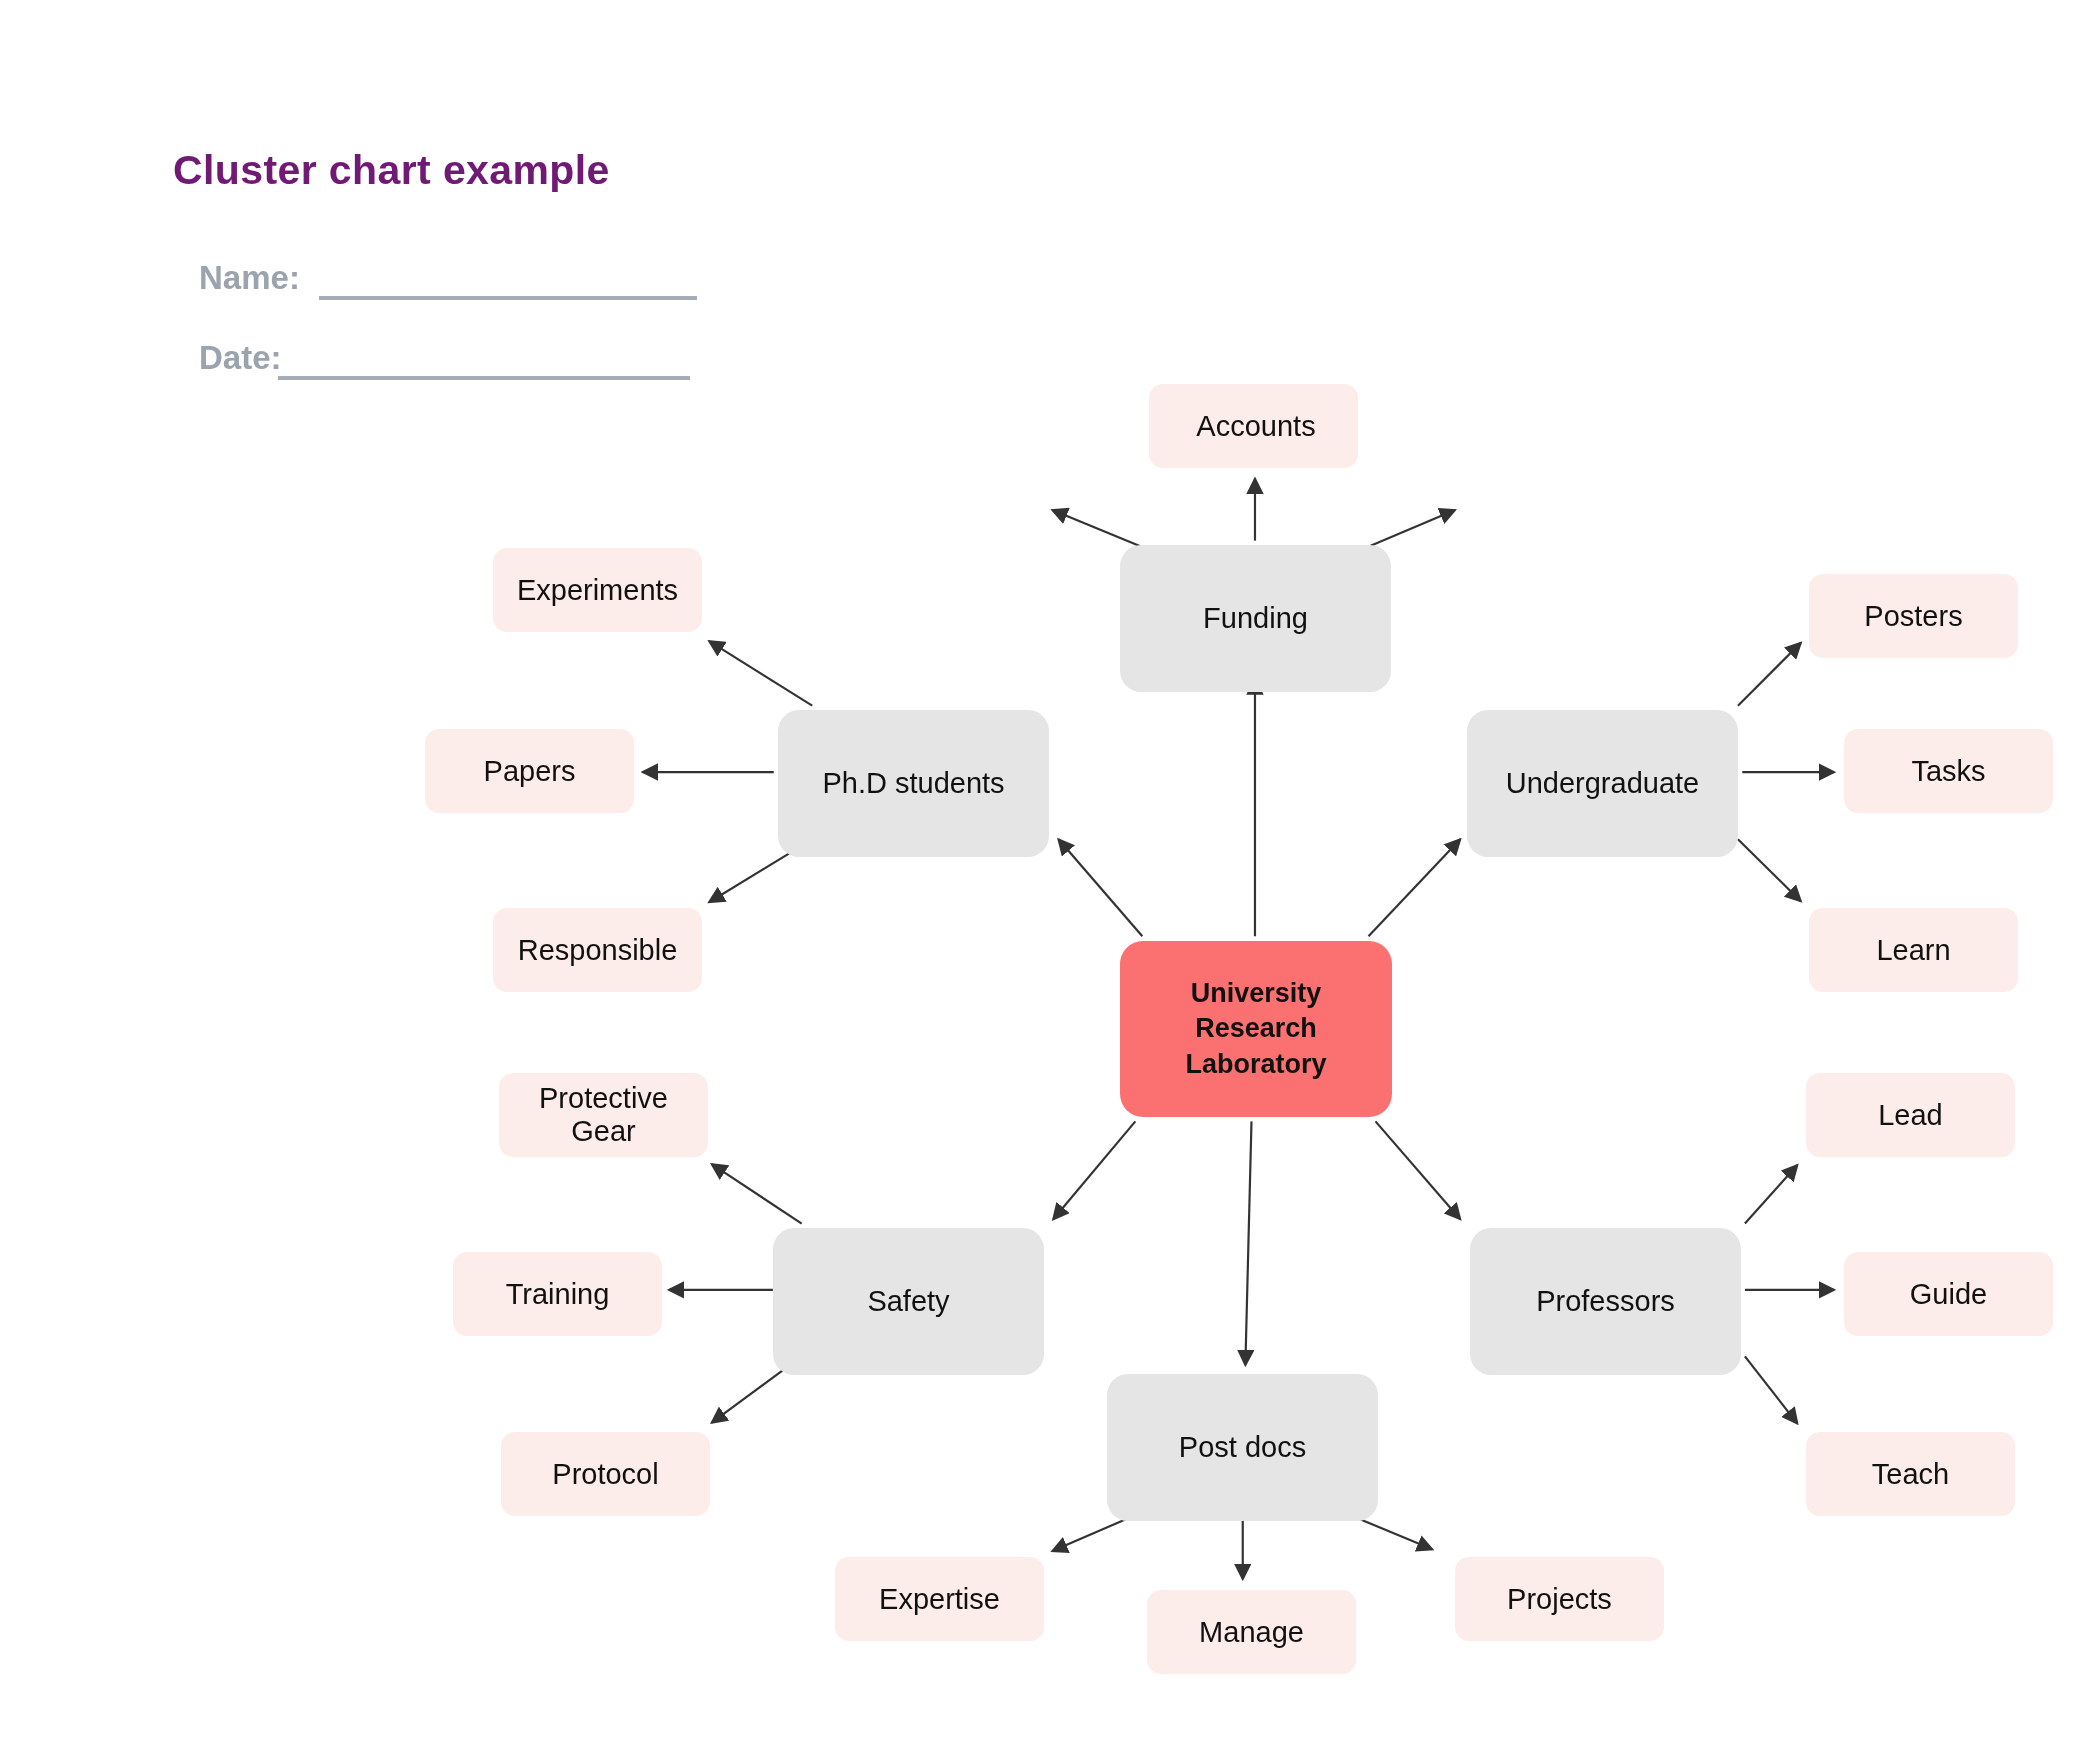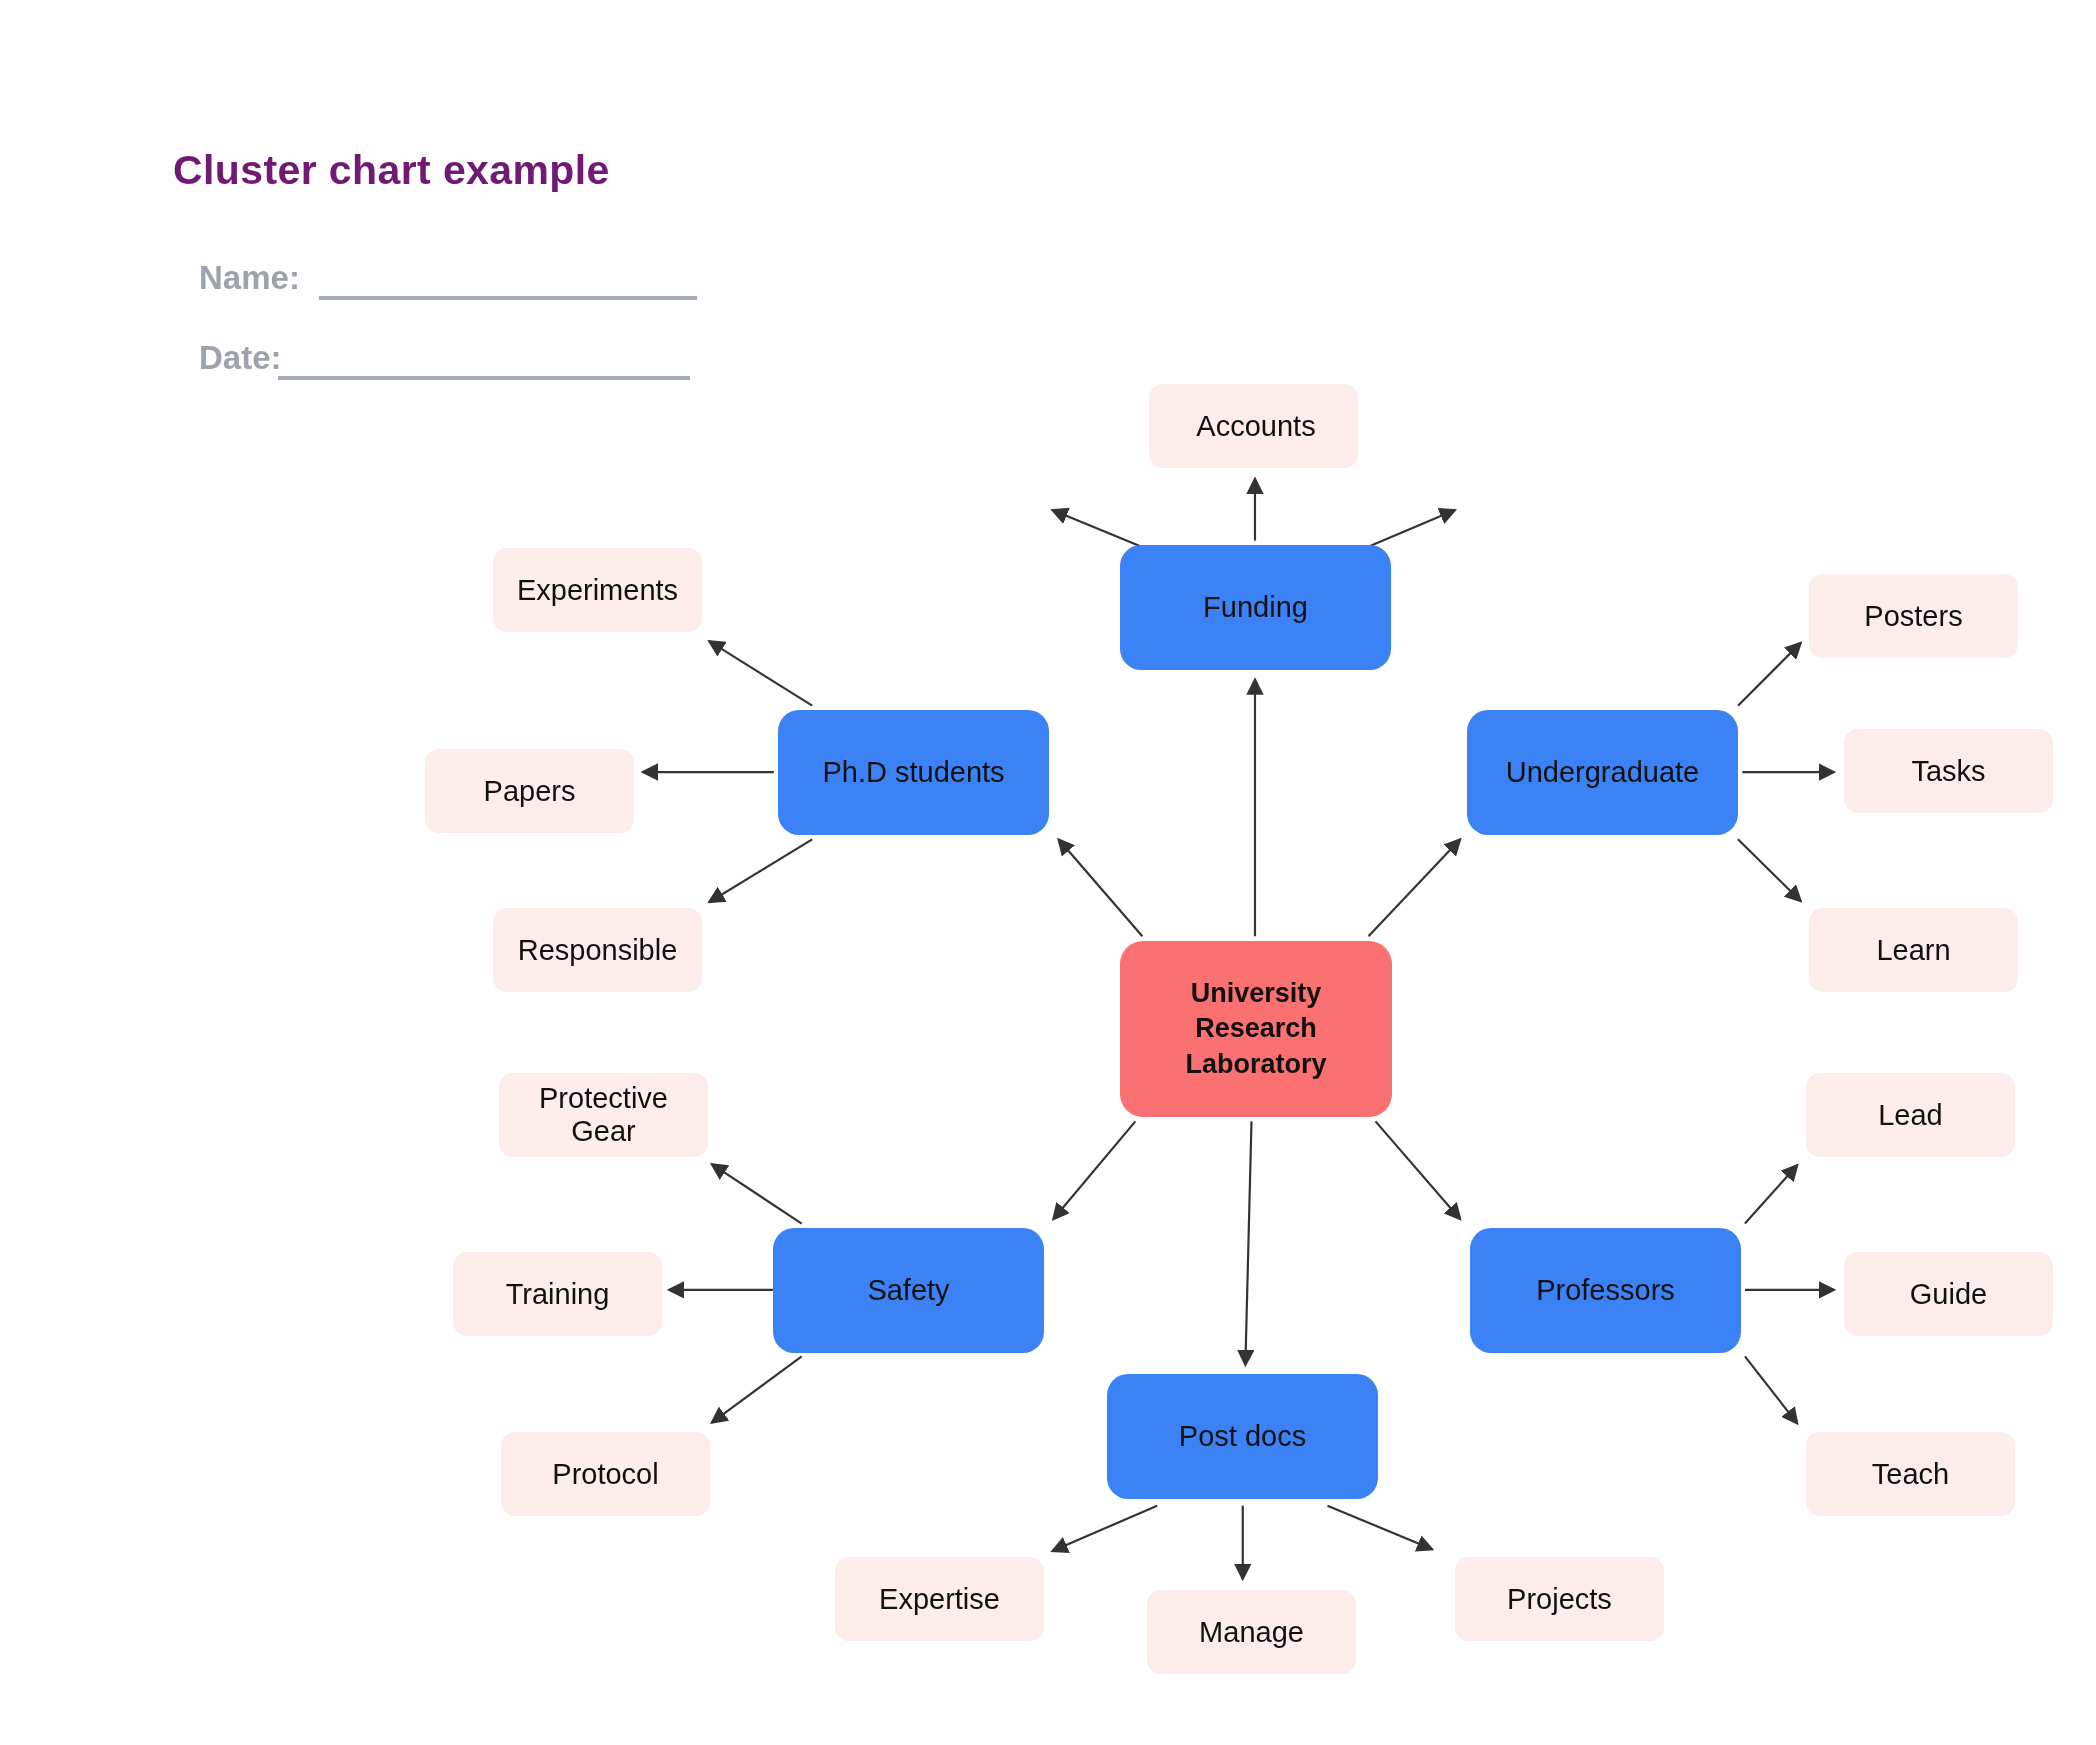--- a/index.html
+++ b/index.html
@@ -51,22 +51,22 @@
   .node-root {
     width: 272px; height: 176px;
     background: #FB7070;
     border-radius: 23px;
     font-size: 27px;
     font-weight: bold;
     line-height: 1.32;
   }
   .node-root .lbl { display: inline-block; max-width: 203px; }
   .node-branch {
-    width: 271px; height: 125px;
-    background: #3b82f6;
+    width: 271px; height: 147px;
+    background: #e5e5e5;
     border-radius: 21px;
     font-size: 29px;
   }
   .node-leaf {
     width: 209px; height: 84px;
     background: #FCEDEB;
     border-radius: 14px;
     font-size: 29px;
   }
 </style>
@@ -147,21 +147,21 @@
     <span class="lbl">Post docs</span>
   </div>
 
   <div class="node node-leaf" style="left:1149px; top:384px;padding-left:12px;">
     <span class="lbl">Accounts</span>
   </div>
 
   <div class="node node-leaf" style="left:493px; top:548px;">
     <span class="lbl">Experiments</span>
   </div>
-  <div class="node node-leaf" style="left:425px; top:729px;margin-top:20px;">
+  <div class="node node-leaf" style="left:425px; top:729px;">
     <span class="lbl">Papers</span>
   </div>
   <div class="node node-leaf" style="left:493px; top:908px;">
     <span class="lbl">Responsible</span>
   </div>
 
   <div class="node node-leaf" style="left:1809px; top:574px;">
     <span class="lbl">Posters</span>
   </div>
   <div class="node node-leaf" style="left:1844px; top:729px;">

